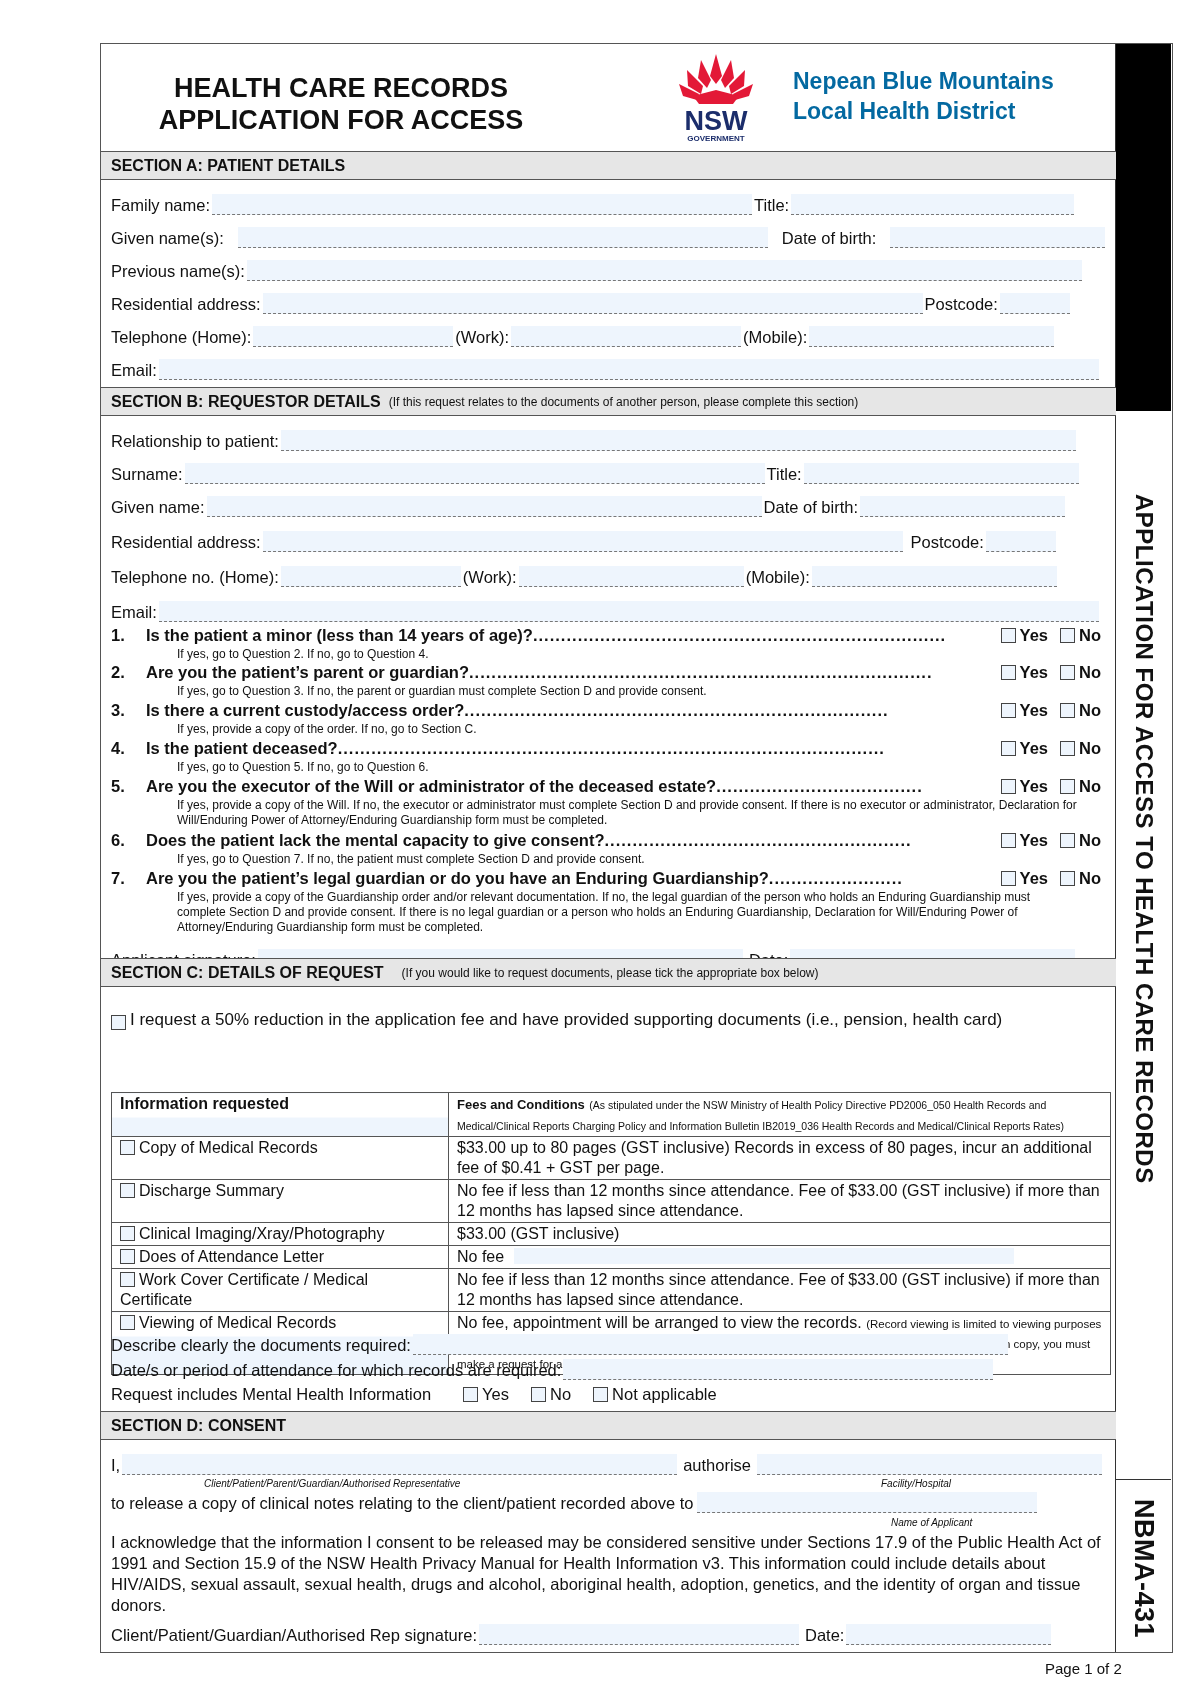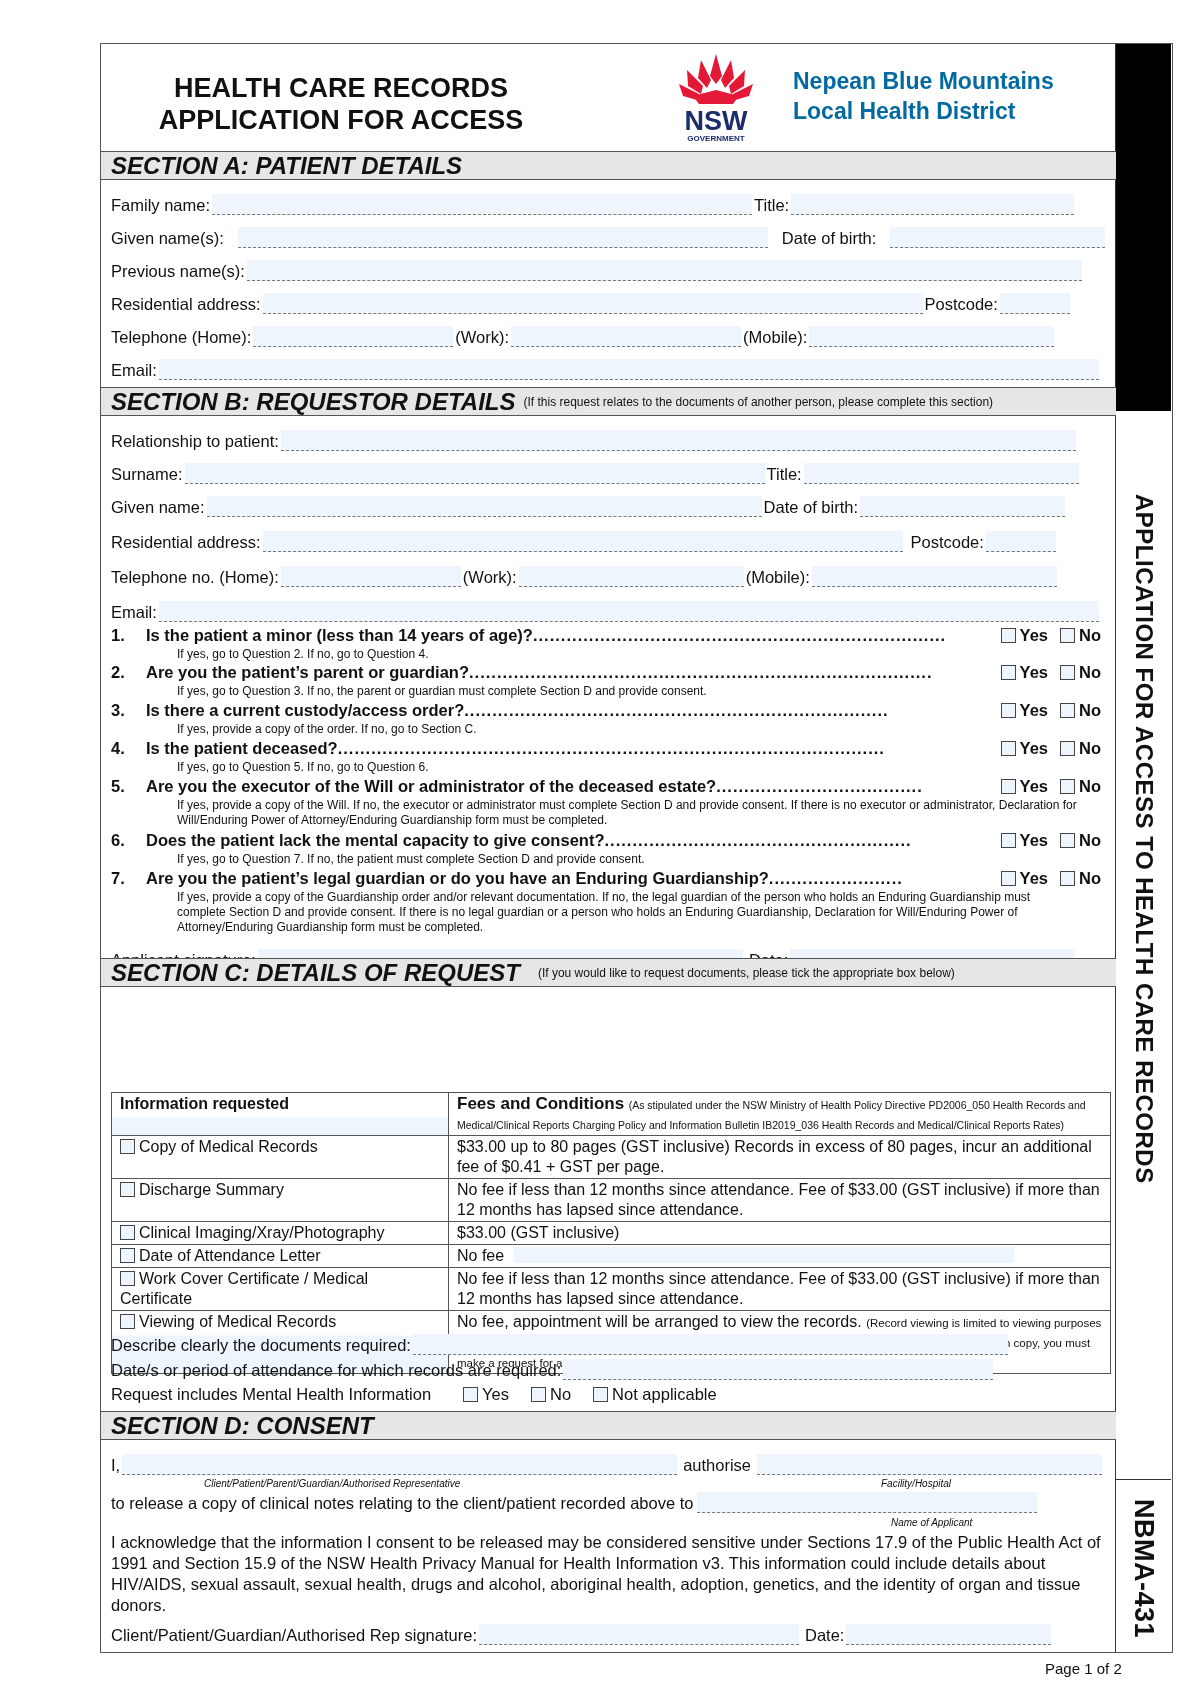--- a/index.html
+++ b/index.html
@@ -12,21 +12,21 @@
   .side-vtext span, .side-code span { writing-mode:vertical-rl; font-weight:bold; font-size:24px; letter-spacing:0.5px; white-space:nowrap; }
   .side-code { position:absolute; left:0; top:1440px; width:55px; height:170px; display:flex; align-items:center; justify-content:center; }
   .side-code span { font-size:27px; }
 
   .header { position:absolute; left:0; top:0; width:1015px; height:107px; border-bottom:1.5px solid #555; }
   .title { position:absolute; left:30px; top:28px; width:420px; text-align:center; font-weight:bold; font-size:27px; line-height:32px; }
   .logo { position:absolute; left:570px; top:6px; width:90px; height:92px; }
   .org { position:absolute; left:692px; top:22px; color:#0369a1; font-weight:bold; font-size:23px; line-height:30px; }
 
   .sec-head { position:absolute; left:0; width:1015px; height:29px; background:#e6e6e6; border-top:1.5px solid #555; border-bottom:1.5px solid #555; box-sizing:border-box; padding-left:10px; display:flex; align-items:center; }
-  .sec-head b { font-size:24px;font-style:italic; }
+  .sec-head b { font-size:16px; }
   .sec-head small { font-size:12px; margin-left:8px; }
 
   .row { position:absolute; left:10px; font-size:16.5px; white-space:nowrap; display:flex; align-items:flex-end; }
   .fld { display:inline-block; height:20px; border-bottom:1px dashed #777; background:#eef5fd; margin:0 2px; }
   .q { position:absolute; left:10px; width:1000px; font-size:16.5px; font-weight:bold; }
   .q .num { display:inline-block; width:35px; }
   .yn { position:absolute; right:10px; top:0; font-weight:bold; display:flex; gap:12px; }
   .cb { display:inline-block; width:15px; height:15px; border:1px solid #444; background:#eef5fd; vertical-align:-2px; margin-right:4px; box-sizing:border-box; }
   .qnote { position:absolute; left:76px; font-size:12px; line-height:15px; font-weight:normal; width:900px; }
 
@@ -218,41 +218,45 @@
       <span class="fld" style="width:485px; margin-right:6px"></span>
       <span>Date:</span>
       <span class="fld" style="width:285px"></span>
     </div>
 
     <div class="sec-head" style="top:914px;">
       <b>SECTION C: DETAILS OF REQUEST</b>
       <small style="margin-left:18px">(If you would like to request documents, please tick the appropriate box below)</small>
     </div>
 
+    <div class="row" style="top:966px; font-size:17px;">
+      <span class="cb"></span>
+      <span>I request a 50% reduction in the application fee and have provided supporting documents (i.e., pension, health card)</span>
+    </div>
 
     <table class="req">
       <tbody>
           <tr>
         <td style="background:linear-gradient(#fff 0 24px,#eef5fd 24px);"><b>Information requested</b></td>
-        <td><b style="font-size:17px">Fees and Conditions</b> <span class="small">(As stipulated under the NSW Ministry of Health Policy Directive PD2006_050 Health Records and Medical/Clinical Reports Charging Policy and Information Bulletin IB2019_036 Health Records and Medical/Clinical Reports Rates)</span></td>
+        <td><b style="font-size:13px">Fees and Conditions</b> <span class="small">(As stipulated under the NSW Ministry of Health Policy Directive PD2006_050 Health Records and Medical/Clinical Reports Charging Policy and Information Bulletin IB2019_036 Health Records and Medical/Clinical Reports Rates)</span></td>
       </tr>
       <tr>
         <td><span class="cb"></span><span>Copy of Medical Records</span></td>
         <td>$33.00 up to 80 pages (GST inclusive) Records in excess of 80 pages, incur an additional fee of $0.41 + GST per page.</td>
       </tr>
       <tr>
         <td><span class="cb"></span><span>Discharge Summary</span></td>
         <td>No fee if less than 12 months since attendance. Fee of $33.00 (GST inclusive) if more than 12 months has lapsed since attendance.</td>
       </tr>
       <tr>
         <td><span class="cb"></span><span>Clinical Imaging/Xray/Photography</span></td>
         <td>$33.00 (GST inclusive)</td>
       </tr>
       <tr>
-        <td><span class="cb"></span><span>Date of Attendance Letter</span></td>
+        <td><span class="cb"></span><span>Does of Attendance Letter</span></td>
         <td><span>No fee</span><span class="fld" style="width:500px;height:16px;border:none;margin-left:10px;vertical-align:-2px"></span></td>
       </tr>
       <tr>
         <td><span class="cb"></span><span>Work Cover Certificate / Medical Certificate</span></td>
         <td>No fee if less than 12 months since attendance. Fee of $33.00 (GST inclusive) if more than 12 months has lapsed since attendance.</td>
       </tr>
       <tr>
         <td style="background:linear-gradient(#fff 0 24px,#eef5fd 24px);"><span class="cb"></span><span>Viewing of Medical Records</span></td>
         <td><span>No fee, appointment will be arranged to view the records.</span> <span class="small" style="font-size:11.5px">(Record viewing is limited to viewing purposes only and no copies of records will be provided. Taking photos or photocopying is prohibited. In order to obtain copy, you must make a request for a copy of medical records which will be processed within 21 working days).</span></td>
       </tr>

